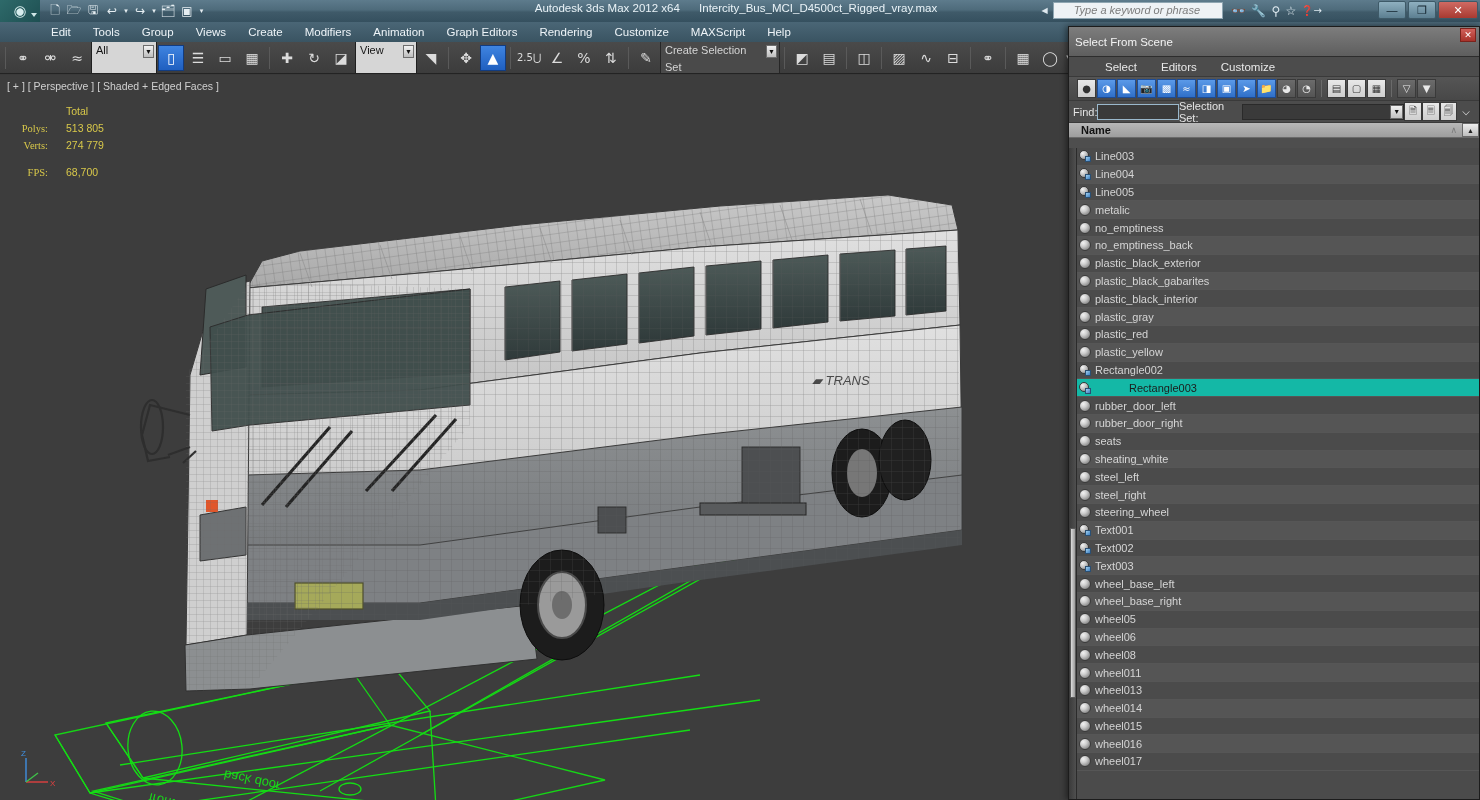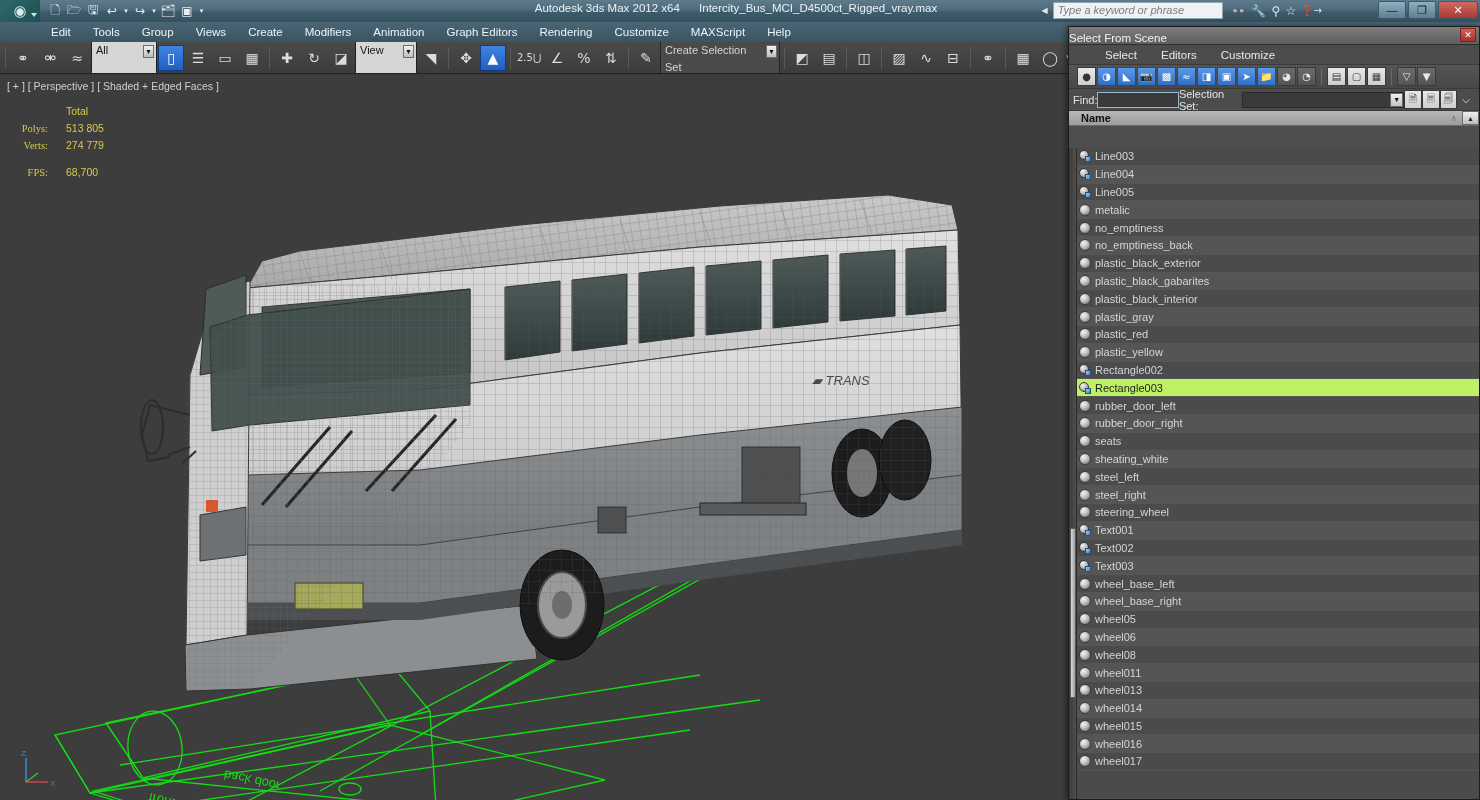--- a/index.html
+++ b/index.html
@@ -39,21 +39,21 @@
   }
   .title-text .app { margin-right: 16px; }
   .search-wrap {
     position: absolute; right: 158px; top: 2px; height: 17px;
     display: flex; align-items: center; gap: 3px;
   }
   .search-arrow { color: #dfe9ef; font-size: 8px; margin-right: 2px;}
   .search-box {
     width: 170px; height: 17px; background: #eef2f5; border: 1px solid #8fa6b2;
     font-style: italic; color: #7c7c7c; font-size: 11px;
-    padding: 0 4px; line-height: 15px;
+    padding: 0 20px; line-height: 15px;
   }
   .title-icons { display:flex; align-items:center; gap:5px; margin-left:6px; }
   .title-icons .ti { color:#dfeaf0; font-size:12px; font-family:"DejaVu Sans",sans-serif;}
   .winbtns { position: absolute; right: 2px; top: 1px; display: flex; gap: 2px; }
   .winbtn {
     width: 28px; height: 18px; display:flex;align-items:center;justify-content:center;
     background: linear-gradient(180deg,#8fb0c0,#5c7f91); border:1px solid #3e5a68;
     border-radius: 2px; color: #11222c; font-size: 11px;
   }
   .winbtn.close { background: linear-gradient(180deg,#d06a63,#a83a31); color: #fff; width: 40px;}
@@ -116,23 +116,23 @@
   
   .axis { position:absolute; left: 18px; bottom: 10px; width: 42px; height: 42px; }
 
   
   .dialog {
     position: absolute; left: 1068px; top: 26px; width: 412px; height: 774px;
     background: #4e4e4e; border: 1px solid #1c1c1c;
     box-shadow: -2px 0 6px rgba(0,0,0,.45);
   }
   .dlg-title {
-    height: 18px; background: linear-gradient(180deg,#7d7d7d,#5e5e5e);
+    height: 30px; background: linear-gradient(180deg,#7d7d7d,#5e5e5e);
     border-bottom: 1px solid #2d2d2d;
-    display:flex; align-items:flex-end; padding-left:0; position:relative;
+    display:flex; align-items:center; padding-left:6px; position:relative;
   }
   .dlg-title .t { color:#f3f3f3; font-size:11.5px; }
   .dlg-title .x {
     position:absolute; right:3px; top:1px; width:16px; height:14px;
     background: linear-gradient(180deg,#d0605a,#a8322a); border:1px solid #7b231d;
     color:#fff; font-size:9px; display:flex;align-items:center;justify-content:center;
   }
   .dlg-menu {
     height: 20px; background: #4c4c4c; border-bottom:1px solid #3a3a3a;
     display:flex; align-items:center; padding-left: 24px; gap: 0;
@@ -183,21 +183,21 @@
   .list {
     position:absolute; top: 121px; left: 8px; right: 0px; bottom: 0;
     overflow: hidden; background:#4b4b4b;
   }
   .row {
     height: 17.8px; display:flex; align-items:center; padding-left: 2px;
     border-bottom: 1px solid #565656;
   }
   .row:nth-child(odd) { background:#4b4b4b; }
   .row:nth-child(even) { background:#555555; }
-  .row.sel { background:#bef264; }
+  .row.sel { background:#14b8a6;gap:34px; }
   .row .nm { color:#d5d5d5; font-size:11px; margin-left:4px; white-space:nowrap; }
   .row.sel .nm { color:#1c1c1c; }
   .ico-geo {
     width: 12px; height: 12px; border-radius: 50%;
     background: radial-gradient(circle at 33% 30%, #f2f2f2 0%, #cfcfcf 35%, #8d8d8d 75%, #6d6d6d 100%);
     border: 1px solid #3b3b3b; flex:0 0 auto;
   }
   .ico-shape {
     width: 12px; height: 12px; flex:0 0 auto; position: relative;
   }

